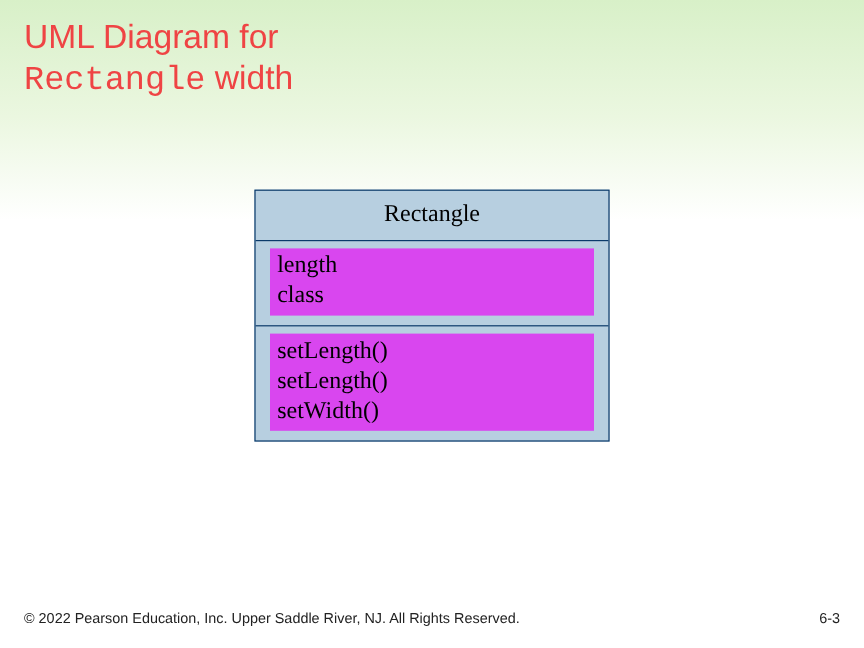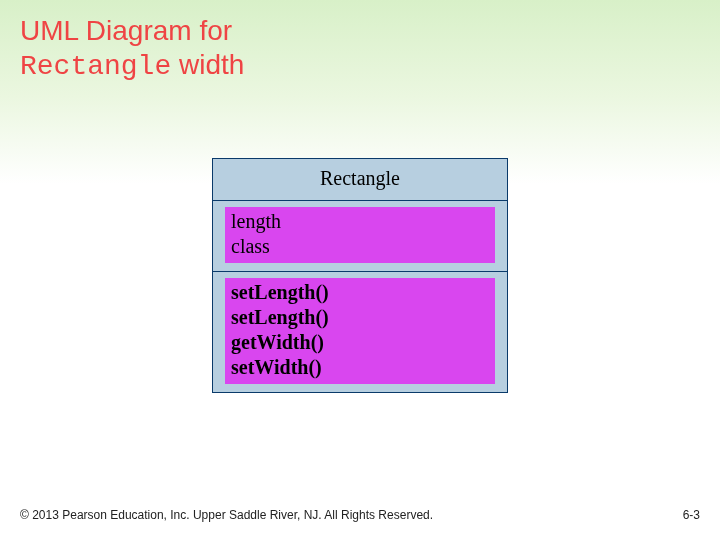--- a/index.html
+++ b/index.html
@@ -29,21 +29,21 @@
     background: #b7cfe0;
     font-family: "Times New Roman", Times, serif;
     font-size: 20px;
     color: #000;
   }
   .uml-row {
     border-bottom: 1px solid #0a3a6a;
     padding: 4px 8px 6px 8px;
     position: relative;
   }
-  .uml-row:last-child { border-bottom: none; font-weight: bold; }
+  .uml-row:last-child { border-bottom: none; }
   .uml-name {
     text-align: center;
     padding: 8px 0 10px 0;
   }
   .inner {
     background: #d946ef;
     margin: 2px 4px 2px 4px;
     padding: 2px 6px 4px 6px;
     line-height: 1.25;
   }
@@ -73,22 +73,21 @@
   <div class="uml-row">
     <div class="inner">
       <div>length</div>
       <div>class</div>
     </div>
   </div>
   <div class="uml-row">
     <div class="inner">
       <div>setLength()</div>
       <div>setLength()</div>
-      <div>getWidth()</div>
       <div>setWidth()</div>
     </div>
   </div>
 </div>
 
 <div class="footer">
-  <span>© 2013 Pearson Education, Inc. Upper Saddle River, NJ. All Rights Reserved.</span>
+  <span>© 2022 Pearson Education, Inc. Upper Saddle River, NJ. All Rights Reserved.</span>
   <span>6-3</span>
 </div>
 
 </body></html>

